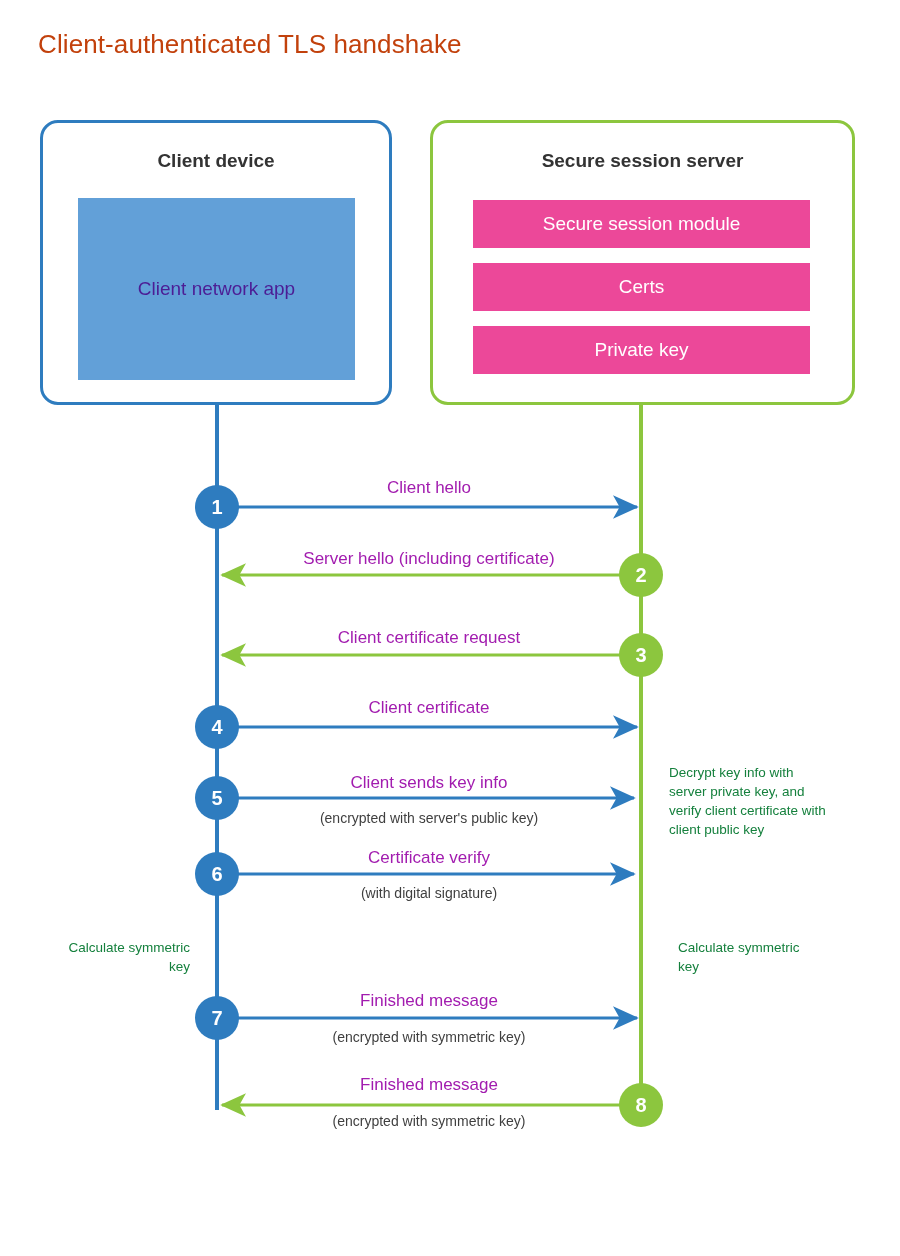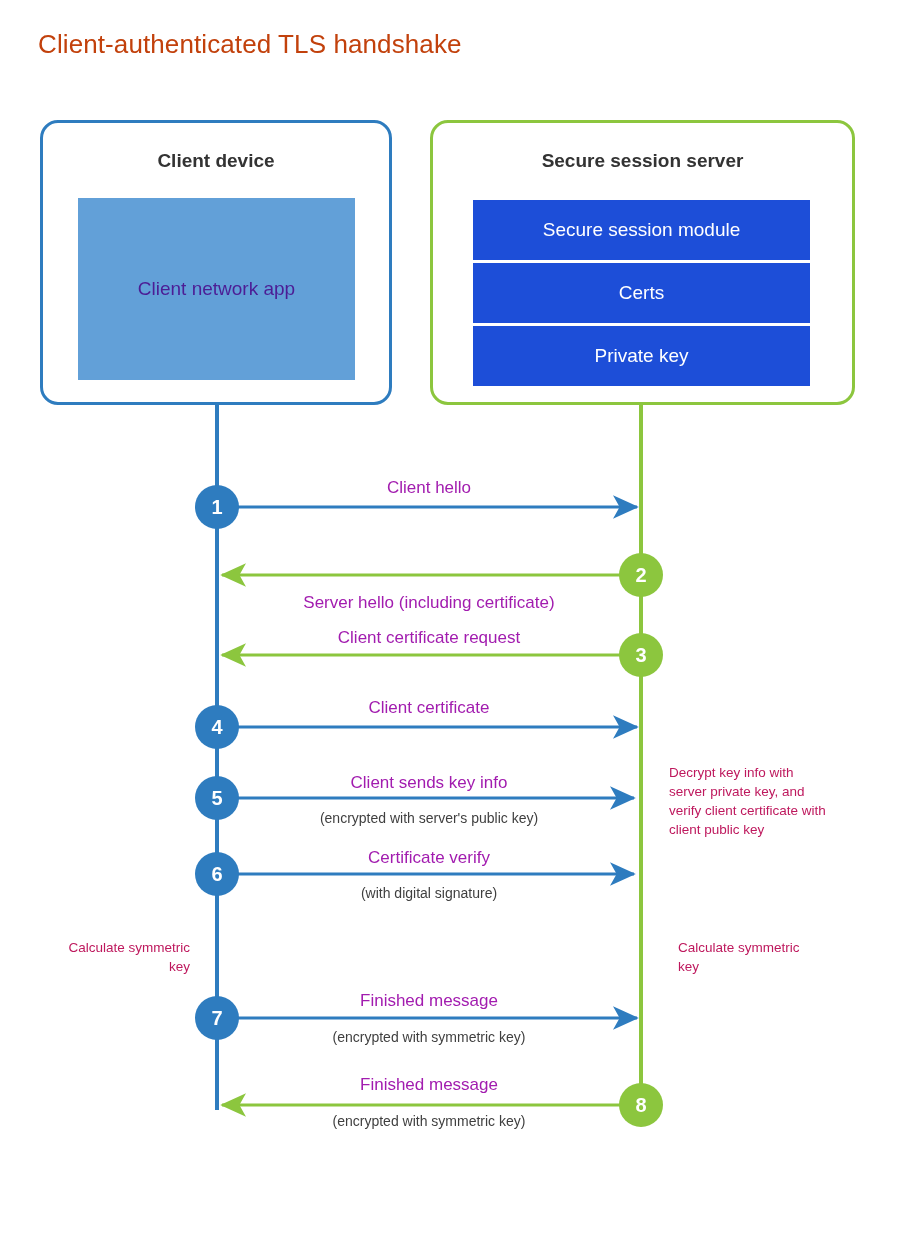--- a/index.html
+++ b/index.html
@@ -76,22 +76,22 @@
     justify-content: center;
     text-align: center;
     line-height: 1.3;
     box-sizing: border-box;
     padding: 0 12px;
   }
   .srv-bar {
     position: absolute;
     left: 40px;
     width: 337px;
-    height: 60px;
-    background: #1d4ed8;
+    height: 48px;
+    background: #ec4899;
     color: #ffffff;
     font-size: 19px;
     display: flex;
     align-items: center;
     justify-content: center;
     box-sizing: border-box;
   }
   .srv-bar.b0 { top: 77px; }
   .srv-bar.b1 { top: 140px; }
   .srv-bar.b2 { top: 203px; }
@@ -134,21 +134,21 @@
     text-align: center;
     font-size: 14px;
     color: #3f3f3f;
     white-space: nowrap;
     transform: translateX(-50%);
   }
   .side-note {
     position: absolute;
     font-size: 13.5px;
     line-height: 1.42;
-    color: #be185d;
+    color: #15803d;
   }
   .side-note.left {
     text-align: right;
   }
   .side-note.right {
     text-align: left;
   }
 </style>
 </head>
 <body>
@@ -203,21 +203,21 @@
   <div class="step-circle green" style="left:619px; top:553px;">2</div>
   <div class="step-circle green" style="left:619px; top:633px;">3</div>
   <div class="step-circle blue" style="left:195px; top:705px;">4</div>
   <div class="step-circle blue" style="left:195px; top:776px;">5</div>
   <div class="step-circle blue" style="left:195px; top:852px;">6</div>
   <div class="step-circle blue" style="left:195px; top:996px;">7</div>
   <div class="step-circle green" style="left:619px; top:1083px;">8</div>
 
   <div class="msg-label" style="left:429px; top:478px;">Client hello</div>
 
-  <div class="msg-label" style="left:429px; top:549px;margin-top:44px;">Server hello (including certificate)</div>
+  <div class="msg-label" style="left:429px; top:549px;">Server hello (including certificate)</div>
 
   <div class="msg-label" style="left:429px; top:628px;">Client certificate request</div>
 
   <div class="msg-label" style="left:429px; top:698px;">Client certificate</div>
 
   <div class="msg-label" style="left:429px; top:773px;">Client sends key info</div>
   <div class="msg-sub" style="left:429px; top:810px;">(encrypted with server's public key)</div>
 
   <div class="msg-label" style="left:429px; top:848px;">Certificate verify</div>
   <div class="msg-sub" style="left:429px; top:885px;">(with digital signature)</div>

